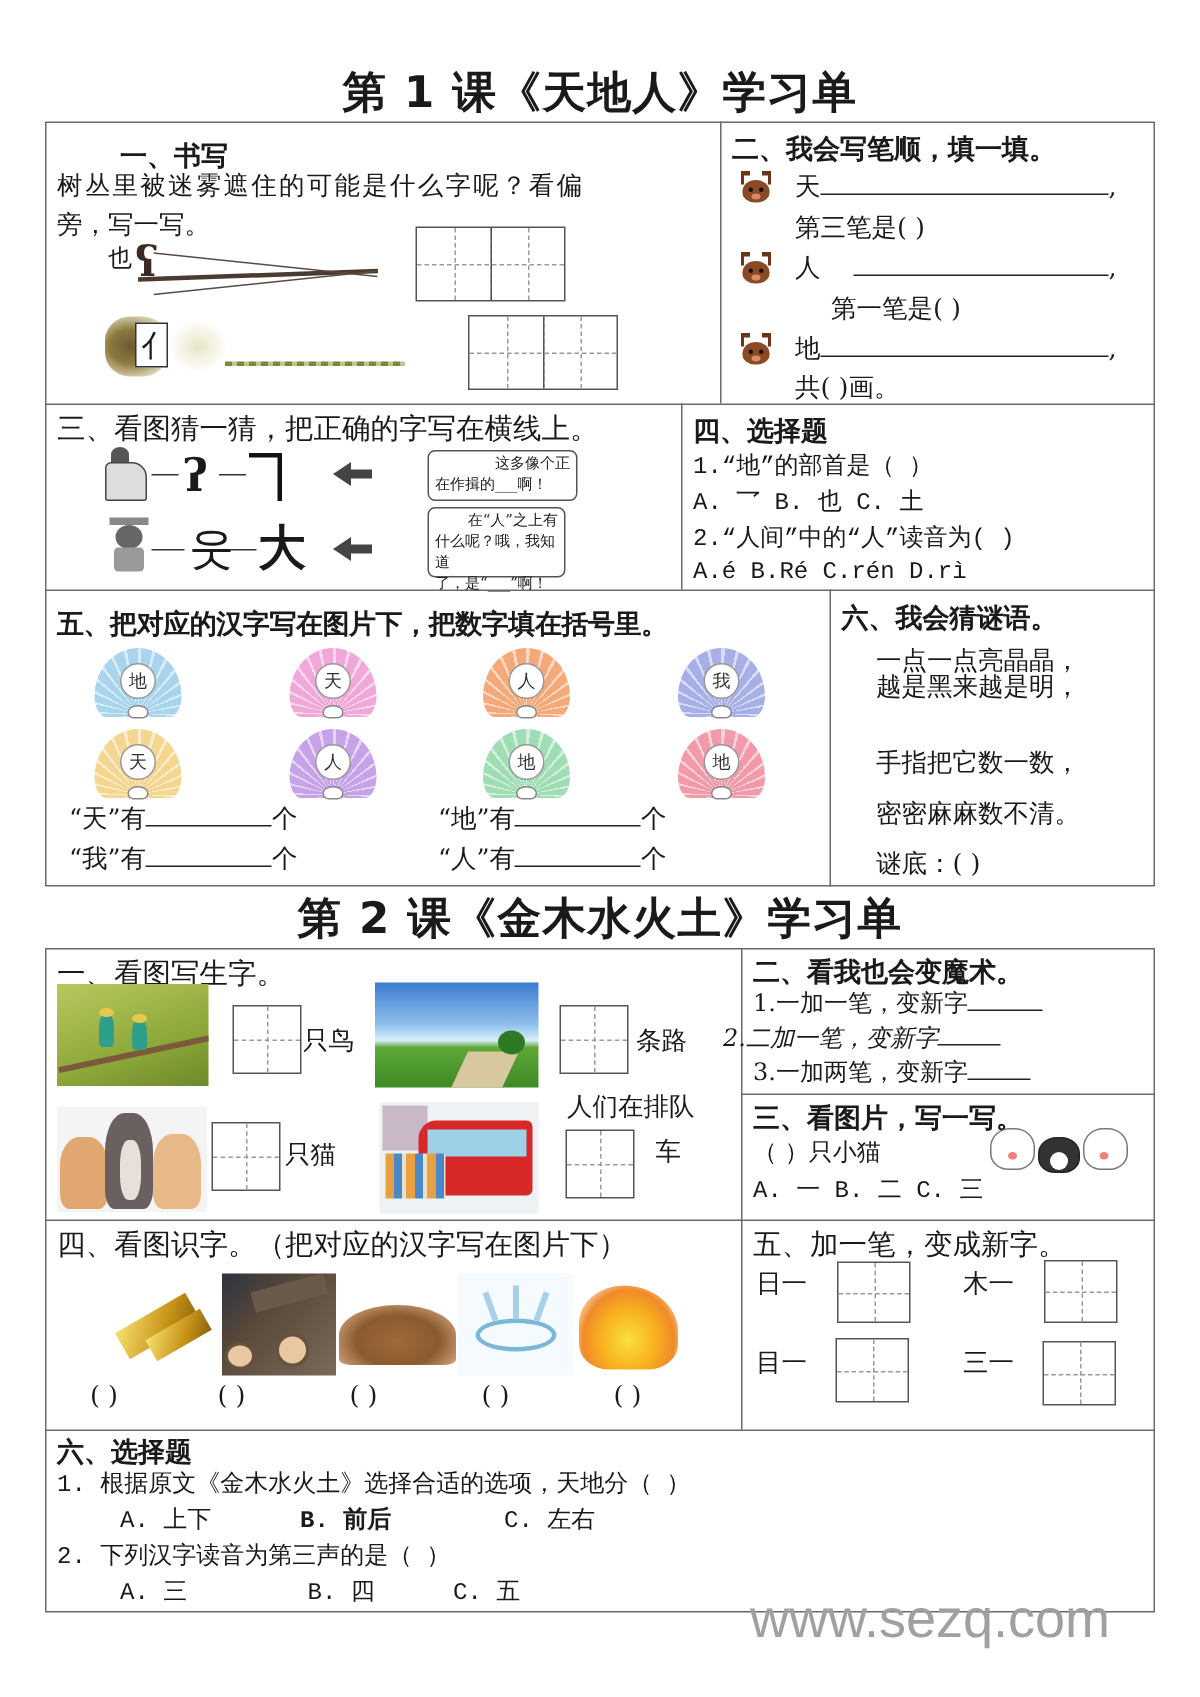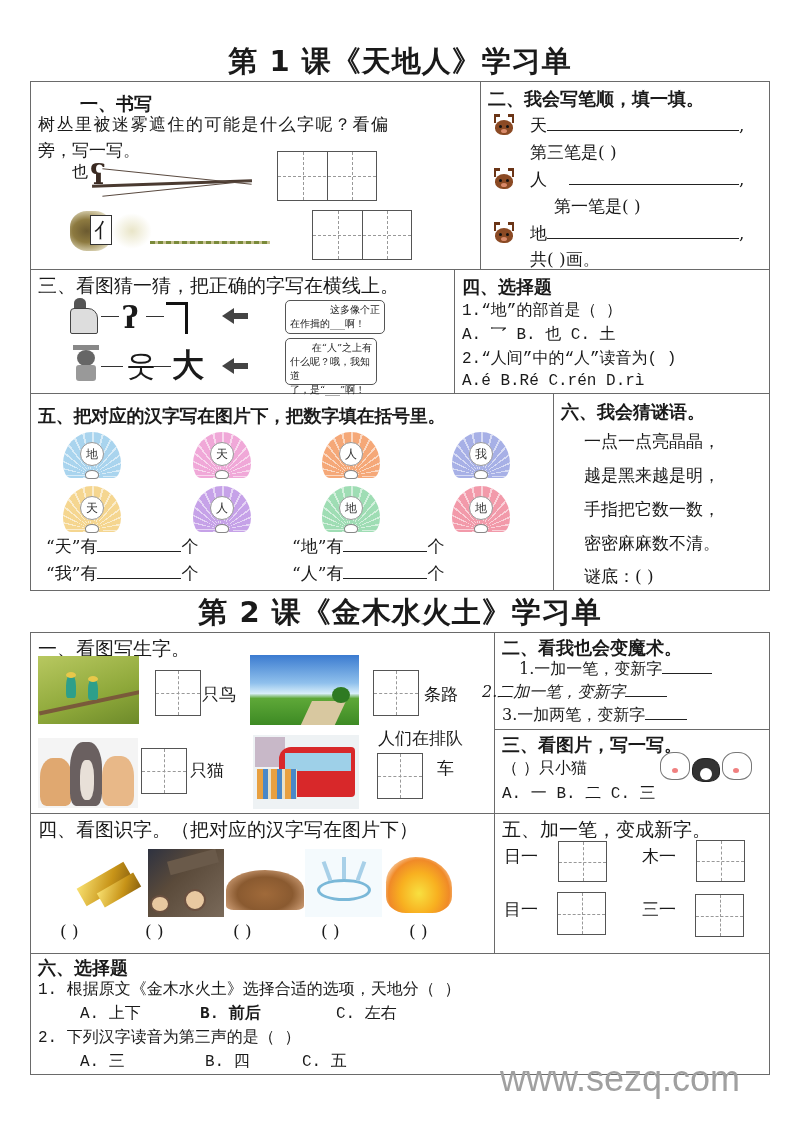--- a/index.html
+++ b/index.html
@@ -223,21 +223,21 @@
 
     <div class="abs t" style="left:46px; top:536px;"><span>“天”有</span><span class="uline" style="width:84px;"></span><span>个</span></div>
     <div class="abs t" style="left:292px; top:536px;"><span>“地”有</span><span class="uline" style="width:84px;"></span><span>个</span></div>
     <div class="abs t" style="left:46px; top:563px;"><span>“我”有</span><span class="uline" style="width:84px;"></span><span>个</span></div>
     <div class="abs t" style="left:292px; top:563px;"><span>“人”有</span><span class="uline" style="width:84px;"></span><span>个</span></div>
   </div>
 
   <div>
     <div class="abs h" style="left:561px; top:400px;">六、我会猜谜语。</div>
     <div class="abs t" style="left:584px; top:431px;">一点一点亮晶晶，</div>
-    <div class="abs t" style="left:584px; top:465px;">越是黑来越是明，</div>
+    <div class="abs t" style="left:584px; top:448px;">越是黑来越是明，</div>
     <div class="abs t" style="left:584px; top:499px;">手指把它数一数，</div>
     <div class="abs t" style="left:584px; top:533px;">密密麻麻数不清。</div>
     <div class="abs t" style="left:584px; top:566px;">谜底：(        )</div>
   </div>
 </div>
 
 <div class="title" style="top:593px;">第 2 课《金木水火土》学习单</div>
 
 <div>
   <div class="box" style="left:30px; top:632px; width:740px; height:443px;"></div>
@@ -281,21 +281,21 @@
       <div class="abs" style="left:32px; top:18px; width:66px; height:18px; background:#9ed0e8;"></div>
       <div class="abs" style="left:4px; top:34px; width:40px; height:30px; background:repeating-linear-gradient(90deg,#e8a040 0 6px,#4a88c8 6px 11px,#e8e0c8 11px 14px);"></div>
     </div>
     <div class="abs t" style="left:378px; top:728px;">人们在排队</div>
     <div class="grid" style="left:377px; top:753px; width:46px; height:46px;"></div>
     <div class="abs t" style="left:437px; top:758px;">车</div>
   </div>
 
   <div>
     <div class="abs h" style="left:502px; top:636px;">二、看我也会变魔术。</div>
-    <div class="abs ts" style="left:502px; top:659px;margin-left:17px;"><span>1.一加一笔，变新字</span><span class="uline" style="width:50px;"></span></div>
+    <div class="abs ts" style="left:502px; top:659px;"><span>1.一加一笔，变新字</span><span class="uline" style="width:50px;"></span></div>
     <div class="abs ts" style="left:482px; top:682px;font-style:italic;"><span>2.二加一笔，变新字</span><span class="uline" style="width:42px;"></span></div>
     <div class="abs ts" style="left:502px; top:705px;"><span>3.一加两笔，变新字</span><span class="uline" style="width:42px;"></span></div>
   </div>
 
   <div>
     <div class="abs h" style="left:502px; top:733px;">三、看图片，写一写。</div>
     <div class="abs ts" style="left:502px; top:758px;">（     ）只小猫</div>
     <div class="abs" style="left:660px; top:748px; width:96px; height:36px;">
       <div class="abs" style="left:0; top:4px; width:30px; height:28px; background:#fff; border:1.5px solid #777; border-radius:45% 45% 40% 40%;"></div>
       <div class="abs" style="left:32px; top:10px; width:28px; height:24px; background:#333; border:1.5px solid #222; border-radius:45% 45% 40% 40%;"></div>

